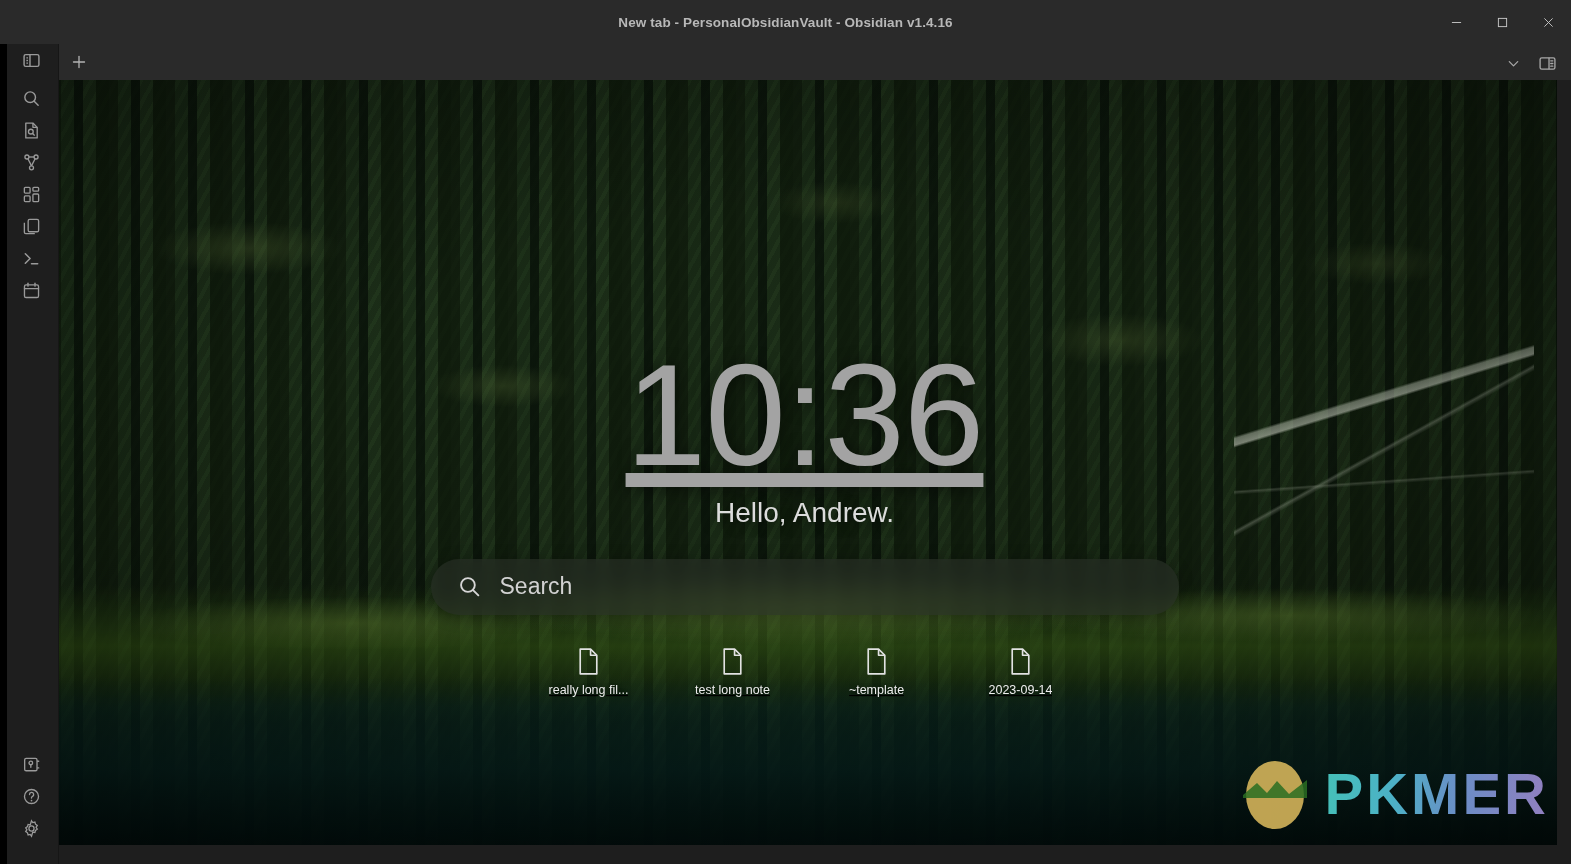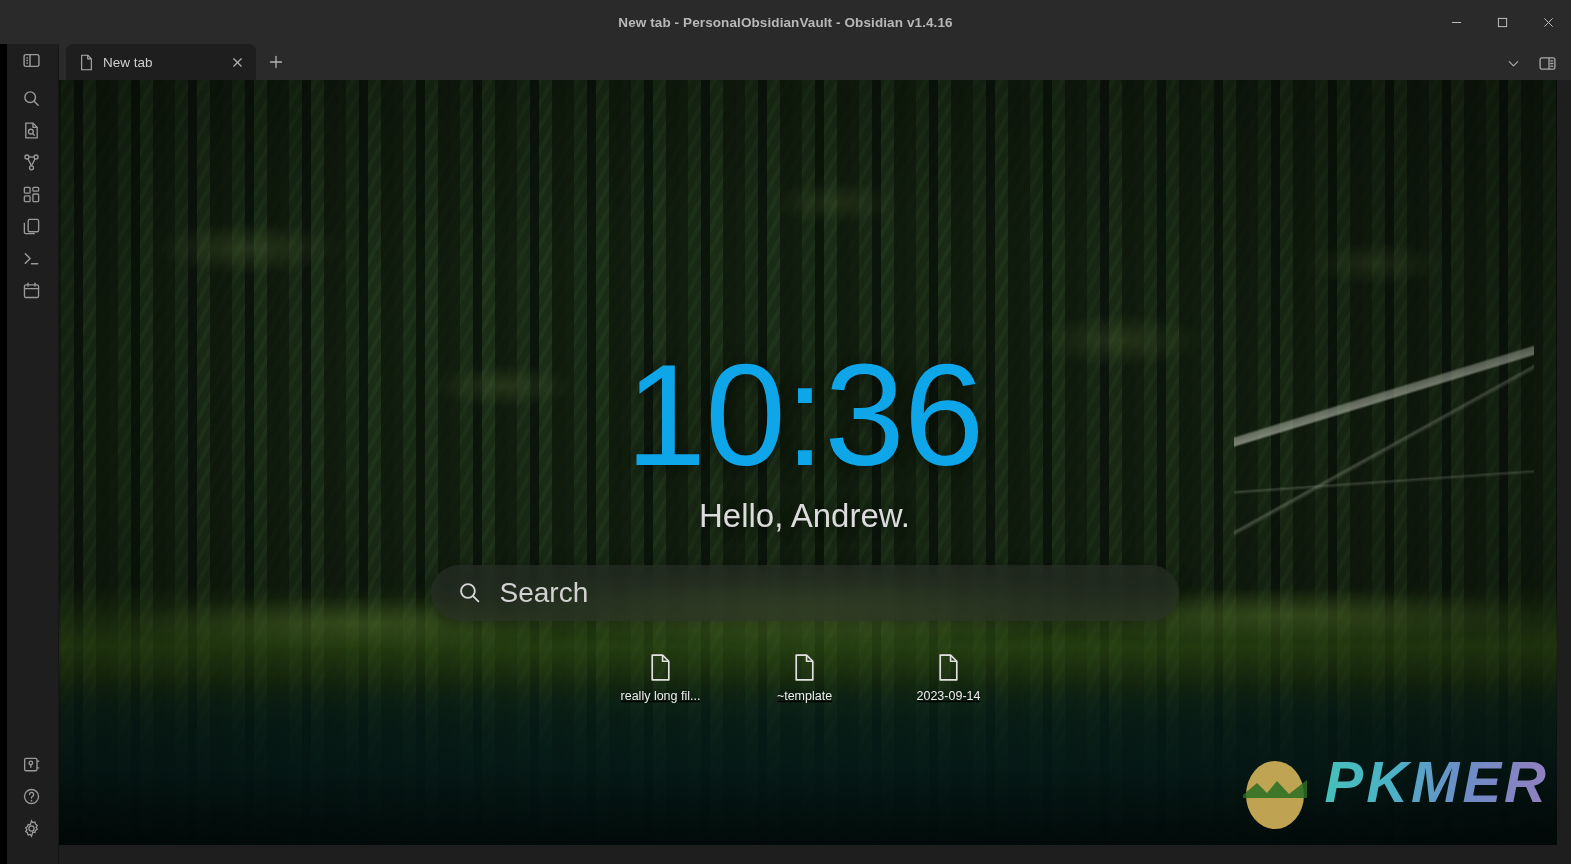--- a/index.html
+++ b/index.html
@@ -177,43 +177,44 @@
   }
 
   
   .home {
     position:absolute; inset:0;
     display:flex; flex-direction:column; align-items:center;
   }
   .clock {
     margin-top:268px;
     font-size:145px; line-height:.93; font-weight:400;
-    color:#0ea5e9; letter-spacing:-1px;
+    color:#a3a3a3; letter-spacing:-1px;
     text-shadow:0 2px 18px rgba(0,0,0,.55);
+    text-decoration:underline;
   }
   .greeting {
     margin-top:14px;
-    font-size:33px; font-weight:400; color:#dcdcdc;
+    font-size:28px; font-weight:400; color:#dcdcdc;
     text-shadow:0 2px 14px rgba(0,0,0,.55);
   }
   .searchbar {
     margin-top:30px;
     width:748px; height:56px;
     background:rgba(40,46,38,.62);
     border-radius:28px;
     display:flex; align-items:center;
     padding:0 26px; gap:18px;
     backdrop-filter:blur(7px);
     box-shadow:0 2px 16px rgba(0,0,0,.28);
   }
   .searchbar .s-icon { color:#d6d6d6; display:flex; flex:0 0 auto; }
   .searchbar input {
     flex:1; background:transparent; border:none; outline:none;
     font-family:"Liberation Sans", sans-serif;
-    font-size:28px; color:#22c55e;
+    font-size:23px; color:#22c55e;
   }
   .searchbar input::placeholder { color:#d2d2d2; opacity:1; }
 
   .shortcuts {
     margin-top:28px;
     display:flex; align-items:flex-start; gap:44px;text-decoration:underline;
   }
   .shortcut {
     width:100px;
     display:flex; flex-direction:column; align-items:center; gap:7px;
@@ -223,23 +224,22 @@
   .shortcut .sc-label {
     font-size:12.5px; color:#ededed;
     white-space:nowrap; overflow:hidden; text-overflow:ellipsis;
     max-width:100px; text-align:center;
     text-shadow:0 1px 5px rgba(0,0,0,.7);
   }
 
   
   .watermark {
     position:absolute; right:8px; bottom:10px;
-    display:flex; gap:16px;
+    display:flex; align-items:center; gap:16px;
     opacity:.88;
-    font-style:italic;
   }
   .wm-text {
     font-size:58px; font-weight:bold; letter-spacing:3px;
     background:linear-gradient(92deg,#4fd8d0 0%,#56c8e0 30%,#7a9fe0 60%,#a78fd8 100%);
     -webkit-background-clip:text; background-clip:text;
     color:transparent;
     line-height:1;
   }
 </style>
 </head>
@@ -269,20 +269,29 @@
 
       <div class="shortcuts">
         <div class="shortcut">
           <span class="sc-icon">
             <svg width="25" height="29" viewBox="0 0 24 28" fill="none" stroke="currentColor" stroke-width="1.6" stroke-linejoin="round">
               <path d="M4 2 h10 l6 6 v18 H4 Z"></path>
                 <path d="M14 2 v6 h6"></path>
             </svg>
           </span>
           <span class="sc-label">really long fil...</span>
+        </div>
+        <div class="shortcut">
+          <span class="sc-icon">
+            <svg width="25" height="29" viewBox="0 0 24 28" fill="none" stroke="currentColor" stroke-width="1.6" stroke-linejoin="round">
+              <path d="M4 2 h10 l6 6 v18 H4 Z"></path>
+                <path d="M14 2 v6 h6"></path>
+            </svg>
+          </span>
+          <span class="sc-label">test long note</span>
         </div>
         <div class="shortcut">
           <span class="sc-icon">
             <svg width="25" height="29" viewBox="0 0 24 28" fill="none" stroke="currentColor" stroke-width="1.6" stroke-linejoin="round">
               <path d="M4 2 h10 l6 6 v18 H4 Z"></path>
                 <path d="M14 2 v6 h6"></path>
             </svg>
           </span>
           <span class="sc-label">~template</span>
         </div>
@@ -404,35 +413,20 @@
       <div class="ribbon-btn">
         <svg width="19" height="19" viewBox="0 0 20 20" fill="none" stroke="currentColor" stroke-width="1.35">
           <circle cx="10" cy="10" r="2.7"></circle>
           <path d="M10 1.9 l1.35 1.9 2.25-.6 .6 2.25 1.9 1.35 -1.25 1.95 1.25 1.95 -1.9 1.35 -.6 2.25 -2.25-.6 L10 18.1 l-1.35-1.9 -2.25.6 -.6-2.25 -1.9-1.35 1.25-1.95 -1.25-1.95 1.9-1.35 .6-2.25 2.25 .6 Z"></path>
         </svg>
       </div>
     </div>
   </div>
 
   <div class="tabbar">
-    <div class="tab">
-      <span class="tab-icon">
-        <svg width="15" height="17" viewBox="0 0 24 28" fill="none" stroke="currentColor" stroke-width="1.8" stroke-linejoin="round">
-          <path d="M4 2 h10 l6 6 v18 H4 Z"></path>
-            <path d="M14 2 v6 h6"></path>
-        </svg>
-      </span>
-      <span class="tab-label">New tab</span>
-      <span class="tab-close">
-        <svg width="13" height="13" viewBox="0 0 14 14" fill="none" stroke="currentColor" stroke-width="1.3" stroke-linecap="round">
-          <line x1="3" y1="3" x2="11" y2="11"></line>
-            <line x1="11" y1="3" x2="3" y2="11"></line>
-        </svg>
-      </span>
-    </div>
     <div class="tab-add">
       <svg width="16" height="16" viewBox="0 0 16 16" fill="none" stroke="currentColor" stroke-width="1.3" stroke-linecap="round">
         <line x1="8" y1="2.5" x2="8" y2="13.5"></line>
           <line x1="2.5" y1="8" x2="13.5" y2="8"></line>
       </svg>
     </div>
 
     <div class="tabbar-right">
       <div class="tb">
         <svg width="15" height="15" viewBox="0 0 16 16" fill="none" stroke="currentColor" stroke-width="1.35" stroke-linecap="round" stroke-linejoin="round">

